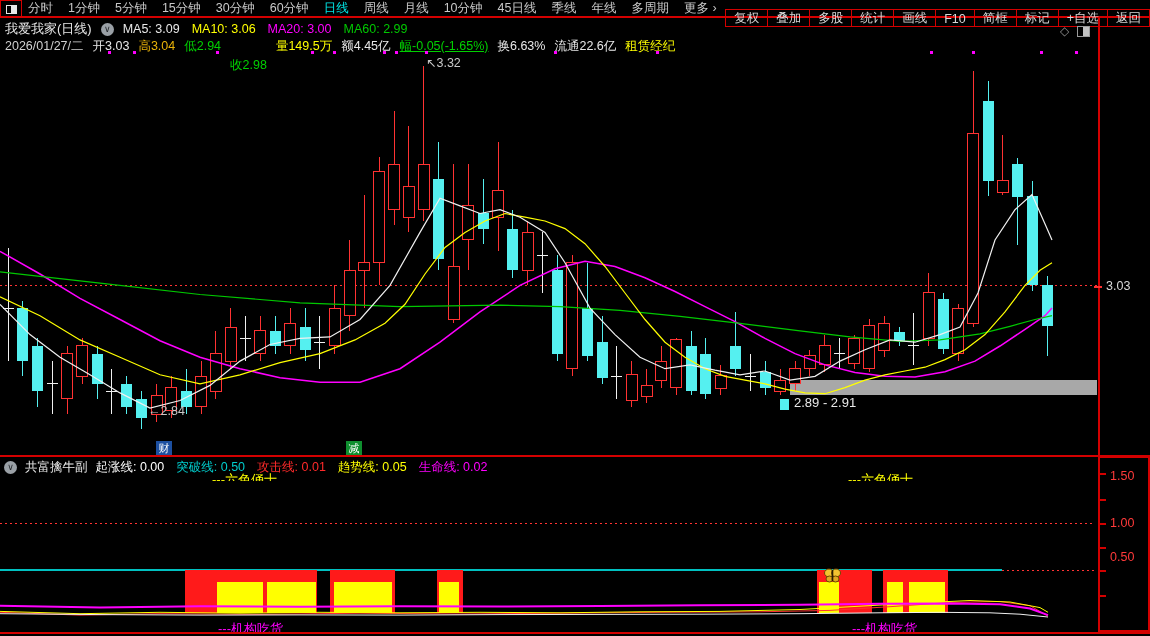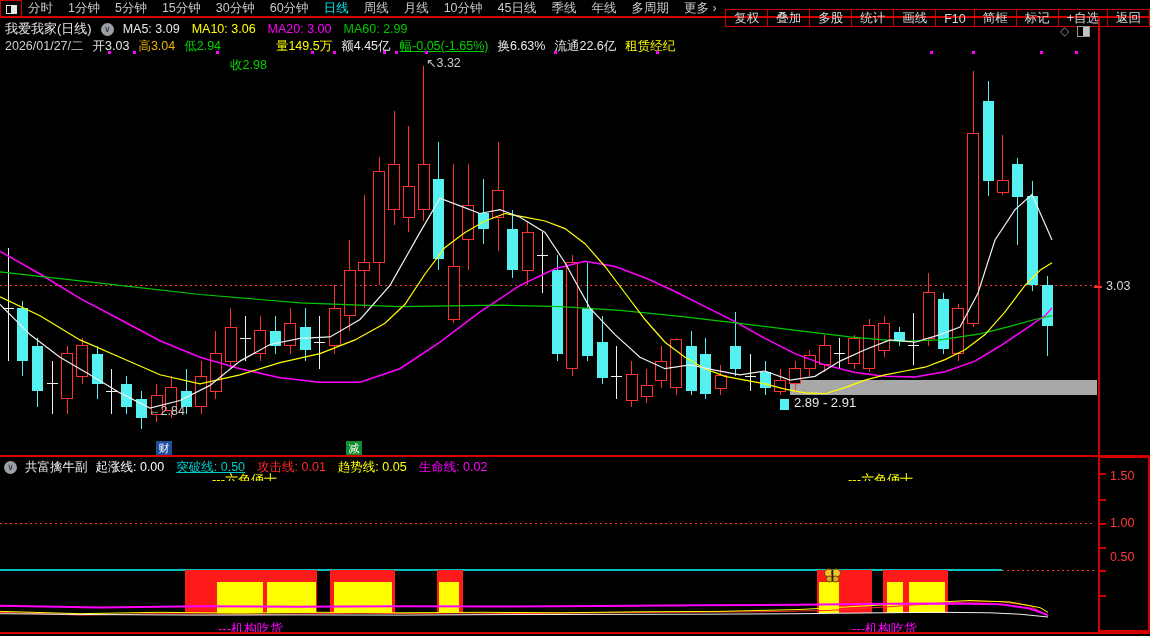--- a/index.html
+++ b/index.html
@@ -300,21 +300,21 @@
   <div class="main-axis-tick"></div>
   <div class="main-axis-label">3.03</div>
 
   <div class="hline-sep"></div>
 
   <div class="subheader">
     <span class="dd-circle">∨</span>
     <span class="subname">共富擒牛副</span>
     <span class="params">
         <span style="color: rgb(255, 255, 255);">起涨线: 0.00</span>
-        <span style="color: rgb(0, 204, 204); text-decoration: underline;">突破线: 0.50</span>
+        <span style="color: rgb(0, 204, 204);">突破线: 0.50</span>
         <span style="color: rgb(255, 42, 42);">攻击线: 0.01</span>
         <span style="color: rgb(255, 255, 0);">趋势线: 0.05</span>
         <span style="color: rgb(255, 0, 255);">生命线: 0.02</span>
       </span>
   </div>
 
   <svg id="sub-svg" style="left:0;top:456px;" width="1098" height="178" viewBox="0 456 1098 178" shape-rendering="crispEdges">
       <line x1="0" y1="523" x2="1095" y2="523" stroke="#ff3232" stroke-width="1" stroke-dasharray="2 3"></line>
       <line x1="0" y1="570" x2="1002" y2="570" stroke="#00c0c0" stroke-width="1.3"></line>
       <line x1="1002" y1="570" x2="1095" y2="570" stroke="#ff3232" stroke-width="1" stroke-dasharray="2 3"></line>

